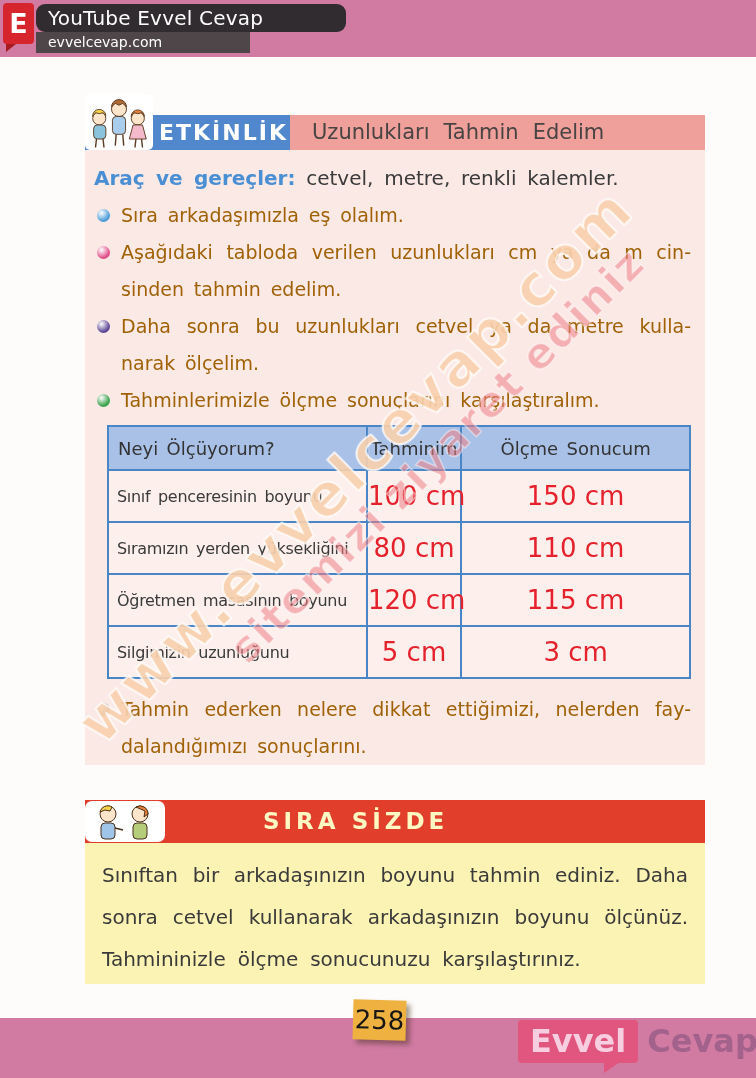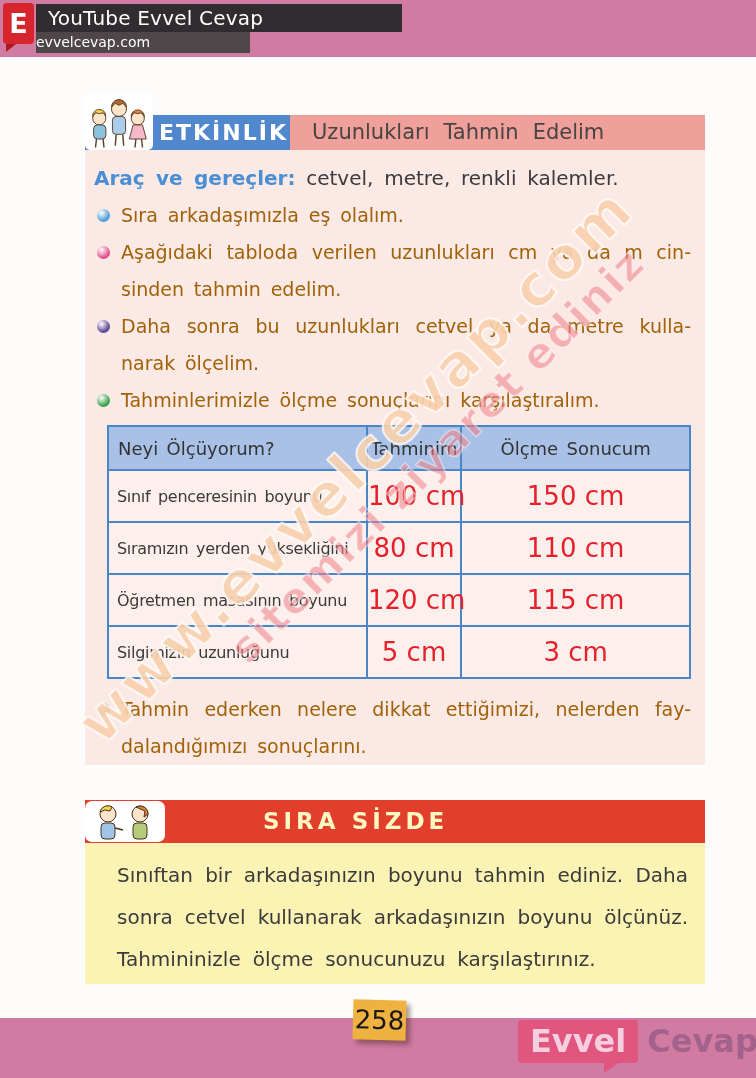--- a/index.html
+++ b/index.html
@@ -20,29 +20,30 @@
     position:absolute; left:3px; top:3px; width:31px; height:41px;
     background:#d6252c; border-radius:4px;
     color:#fff; font-weight:bold; font-size:27px;
     display:flex; align-items:center; justify-content:center;
   }
   .e-badge::after {
     content:""; position:absolute; left:3px; bottom:-8px;
     border-left:10px solid #a81b21; border-bottom:8px solid transparent;
   }
   .hdr-bar1 {
-    position:absolute; left:36px; top:4px; width:366px; height:28px;
+    position:absolute; left:36px; top:4px; width:310px; height:28px;
     background:rgba(43,41,42,0.96); color:#fff;
     font-size:20px; line-height:28px; padding-left:12px;
     letter-spacing:0.2px;
+    border-radius:9px;
   }
   .hdr-bar2 {
     position:absolute; left:36px; top:32px; width:214px; height:21px;
     background:rgba(70,67,68,0.94); color:#fff;
-    font-size:14px; line-height:21px; 
+    font-size:14px; line-height:21px; padding-left:12px;
   }
   
   .etkinlik-box {
     position:absolute; left:85px; top:115px; width:620px; height:650px;
     background:#fbe9e6;
   }
   .etk-header { position:relative; height:35px; }
   .etk-blue {
     position:absolute; left:0; top:0; width:205px; height:35px;
     background:#5187cd;
@@ -99,21 +100,21 @@
     font-size:23px; font-weight:bold; letter-spacing:4px;
     line-height:43px; padding-left:178px; white-space:nowrap;
   }
   .kids-box2 {
     position:absolute; left:0px; top:1px; width:80px; height:41px;
     background:#fff; border-radius:7px;
     display:flex; align-items:center; justify-content:center;
   }
   .sira-yellow {
     position:absolute; left:85px; top:843px; width:620px; height:141px;
-    background:#fbf3b4; padding:11px 17px 0 32px;
+    background:#fbf3b4; padding:11px 17px 0 17px;
   }
   .sira-body {
     font-size:20px; line-height:42px; color:#3b3a3a;
     word-spacing:0.28em; text-align:justify;
   }
   
   .page-tag {
     position:absolute; left:353px; top:1000px; width:53px; height:40px;
     background:#efb240; transform:rotate(1.5deg);
     box-shadow:4px 4px 5px rgba(60,40,20,0.45);

